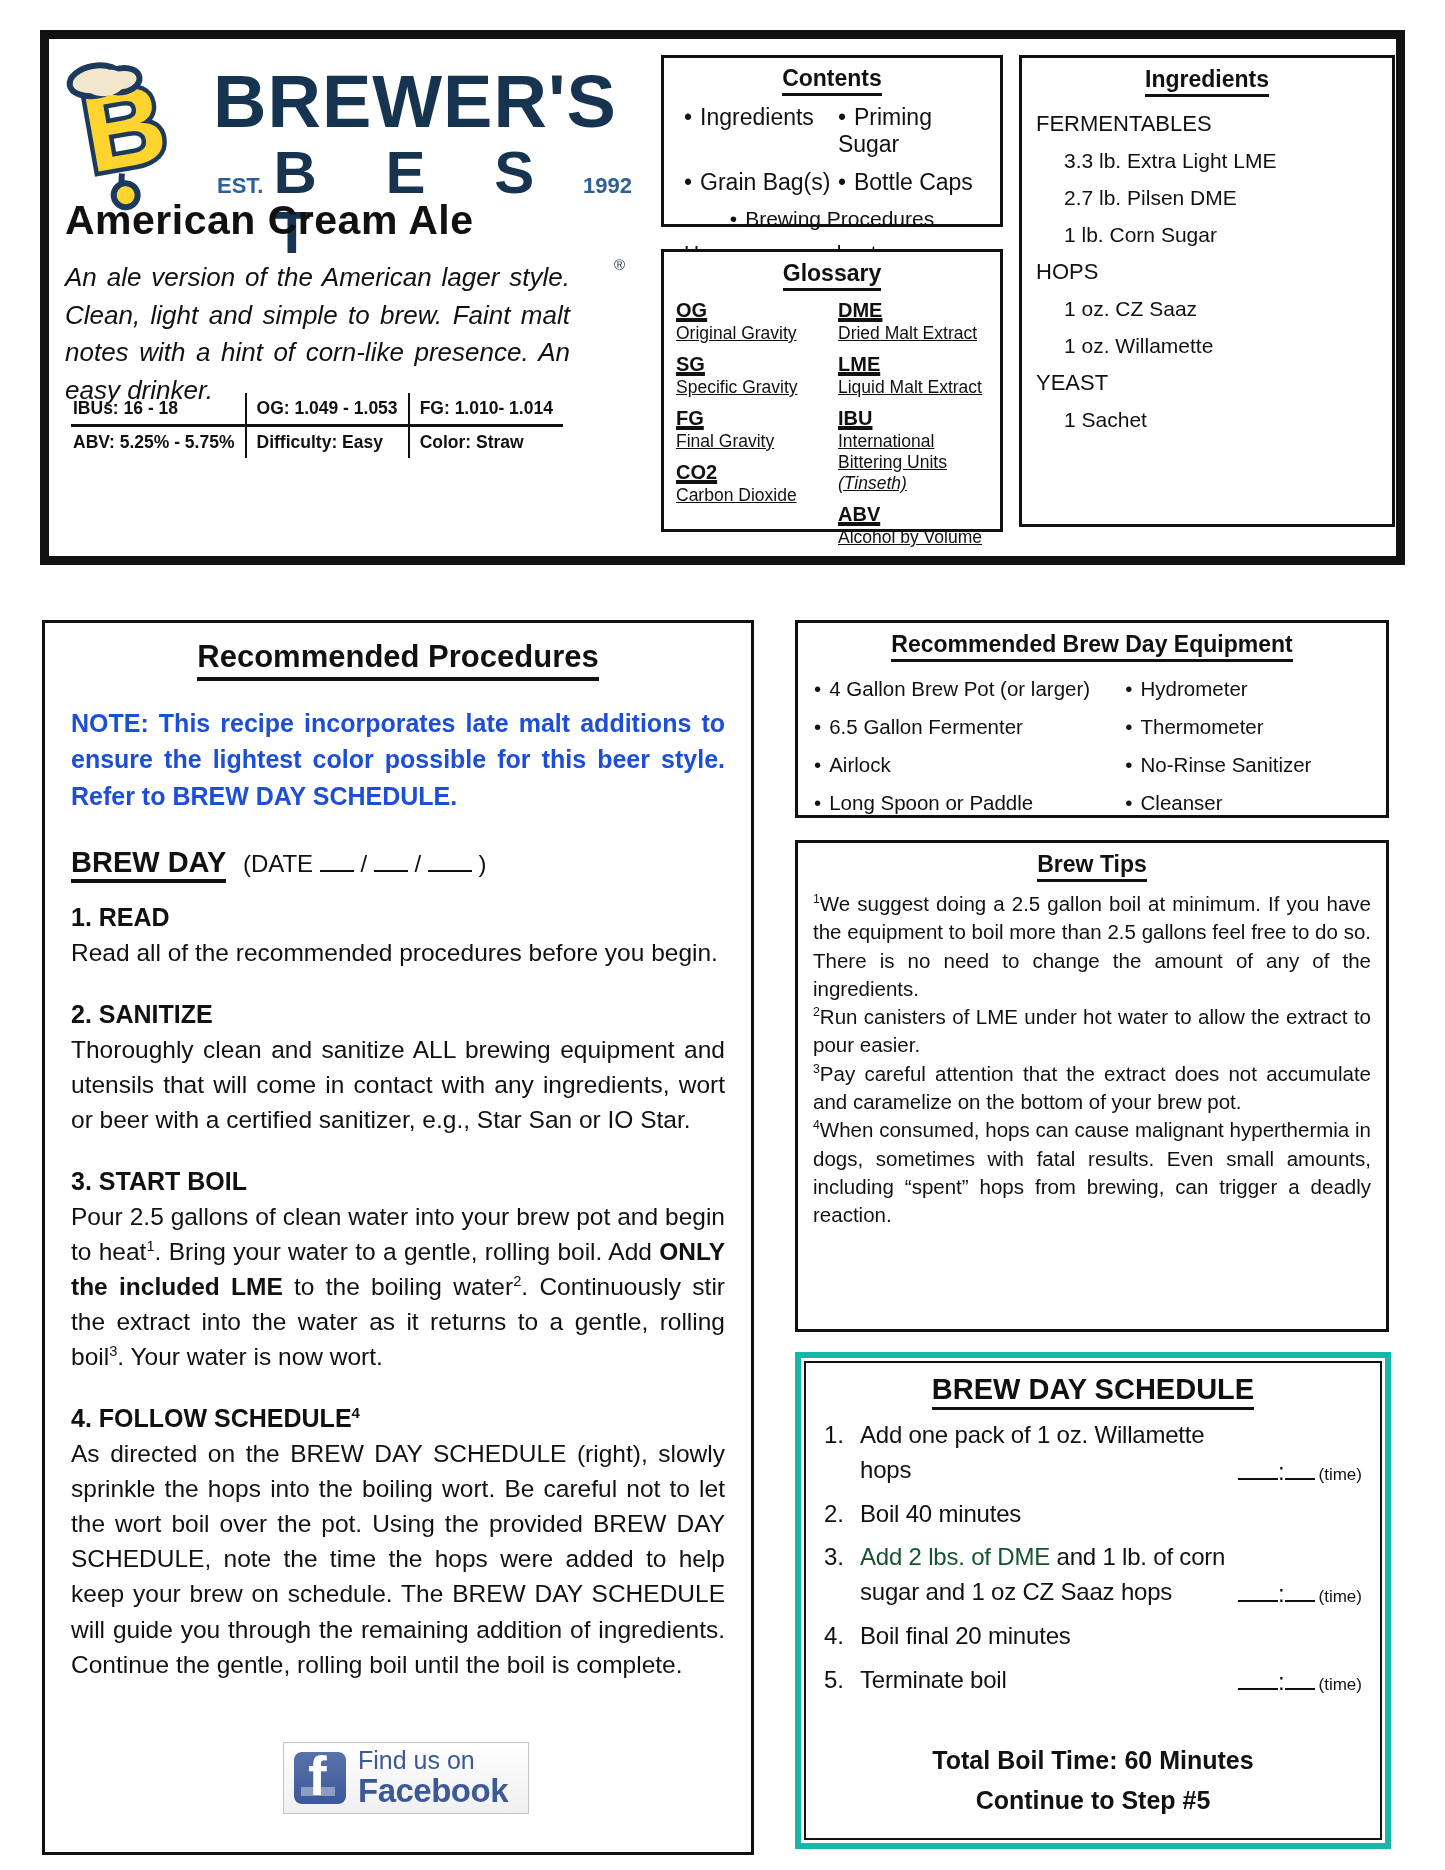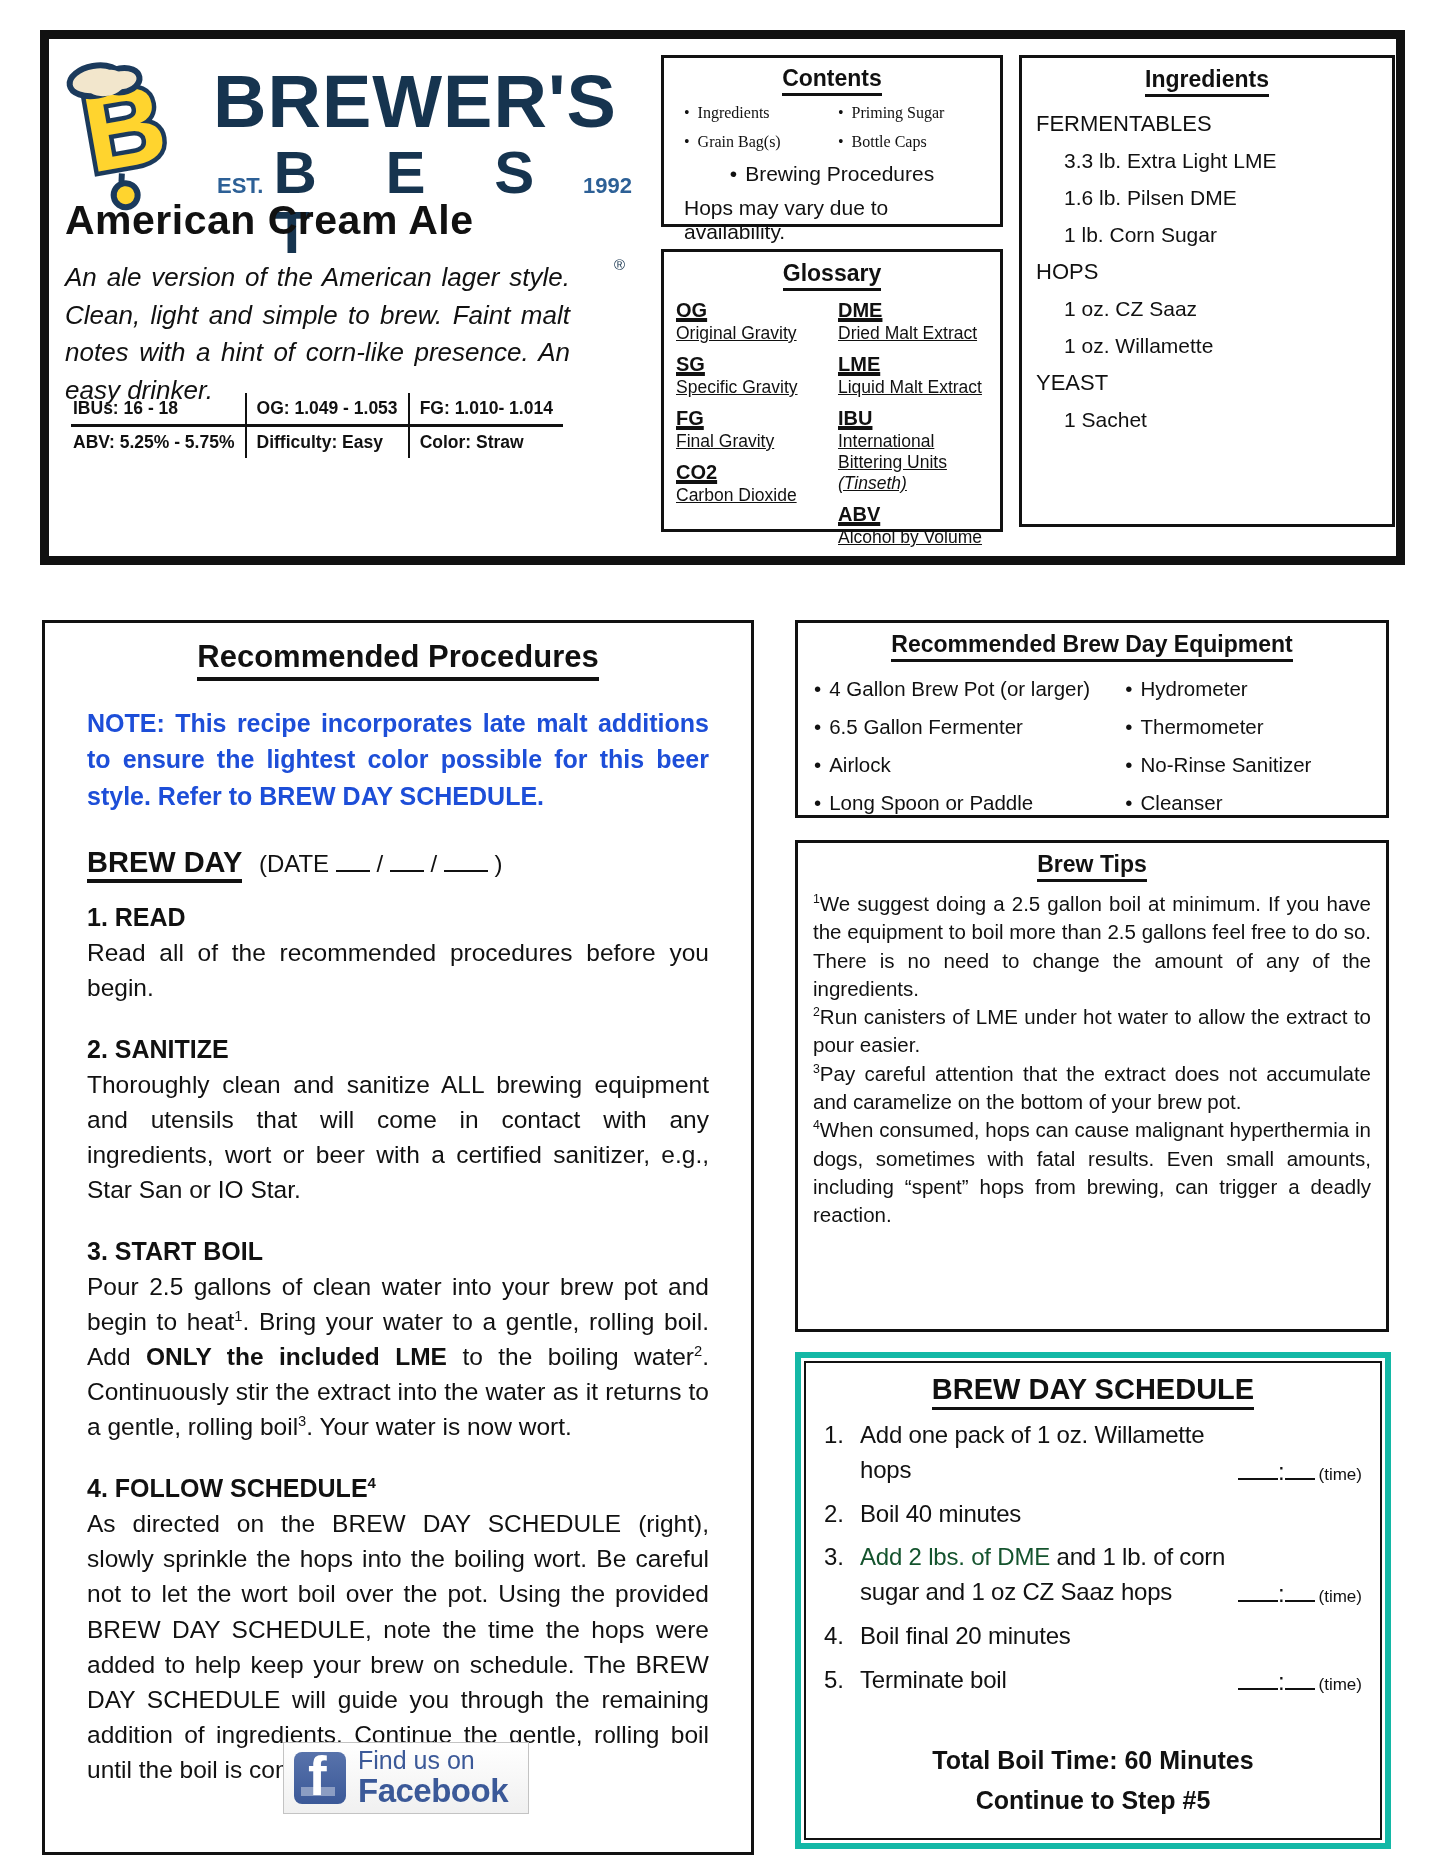--- a/index.html
+++ b/index.html
@@ -28,38 +28,38 @@
   .stats td { font-size:17.5px; font-weight:bold; padding:5px 10px; white-space:nowrap; }
   .stats td + td { border-left:2px solid #111; }
   .stats tr:first-child td { border-bottom:3px solid #111; }
   .stats td:first-child { padding-left:2px; }
 
   .boxtitle { text-align:center; margin-bottom:8px; }
   .boxtitle span { display:inline-block; font-weight:bold; border-bottom:3px solid #111; padding-bottom:1px; }
 
   .contents-box { left:612px; top:16px; width:342px; height:172px; padding:7px 20px; }
   .contents-box .boxtitle span { font-size:23px; }
-  .c-row { display:grid; grid-template-columns:52% 48%; font-size:16px; margin-bottom:11px;font-family:Liberation Serif, serif; }
+  .c-row { display:grid; grid-template-columns:52% 48%; font-size:23px; margin-bottom:11px; }
   .c-center { text-align:center; font-size:21px; margin-bottom:10px; }
   .c-note { font-size:21px; }
 
   .glossary-box { left:612px; top:210px; width:342px; height:283px; padding:8px 12px; }
   .glossary-box .boxtitle span { font-size:23px; }
   .gl-grid { display:grid; grid-template-columns:152px 1fr; column-gap:10px; }
   .gl-entry { margin-bottom:9px;text-decoration:underline; }
   .gl-term { font-size:20px; font-weight:bold; text-decoration:underline; text-underline-offset:3px; text-decoration-thickness:2px; }
   .gl-def { font-size:17.5px; line-height:1.2; margin-top:1px; }
 
   .ingredients-box { left:970px; top:16px; width:376px; height:472px; padding:8px 14px; }
   .ingredients-box .boxtitle span { font-size:23px; }
   .ing-group { font-size:22px; line-height:37px; }
   .ing-item { padding-left:28px; font-size:21px; line-height:37px; }
 
   
-  .procedures-box { left:42px; top:620px; width:712px; height:1235px; padding:16px 42px; }
+  .procedures-box { left:42px; top:620px; width:712px; height:1235px; padding:16px 26px; }
   .proc-title { text-align:center; margin-bottom:24px; }
   .proc-title span { display:inline-block; font-size:31px; font-weight:bold; border-bottom:4px solid #111; padding-bottom:2px; }
   .proc-note { color:#1d4ed8; font-size:25px; font-weight:bold; line-height:1.45; text-align:justify; margin-bottom:32px; }
   .brewday-line { margin-bottom:24px; font-size:24px; }
   .brewday-label { font-size:29px; font-weight:bold; border-bottom:4px solid #111; padding-bottom:1px; margin-right:10px; }
   .blank { display:inline-block; border-bottom:2px solid #111; height:0.95em; vertical-align:baseline; }
   .b-date { width:34px; }
   .b-date3 { width:44px; }
   .proc-step { margin-bottom:30px; }
   .step-head { font-size:25px; font-weight:bold; margin-bottom:3px; }
@@ -201,21 +201,21 @@
               <div class="gl-def">Alcohol by Volume</div>
           </div>
         </div>
       </div>
     </div>
 
     <div class="box ingredients-box">
       <div class="boxtitle"><span>Ingredients</span></div>
       <div class="ing-group">FERMENTABLES</div>
       <div class="ing-item">3.3 lb. Extra Light LME</div>
-      <div class="ing-item">1.6 lb. Pilsen DME</div>
+      <div class="ing-item">2.7 lb. Pilsen DME</div>
       <div class="ing-item">1 lb. Corn Sugar</div>
       <div class="ing-group">HOPS</div>
       <div class="ing-item">1 oz. CZ Saaz</div>
       <div class="ing-item">1 oz. Willamette</div>
       <div class="ing-group">YEAST</div>
       <div class="ing-item">1 Sachet</div>
     </div>
   </div>
 
   <div class="box procedures-box">

